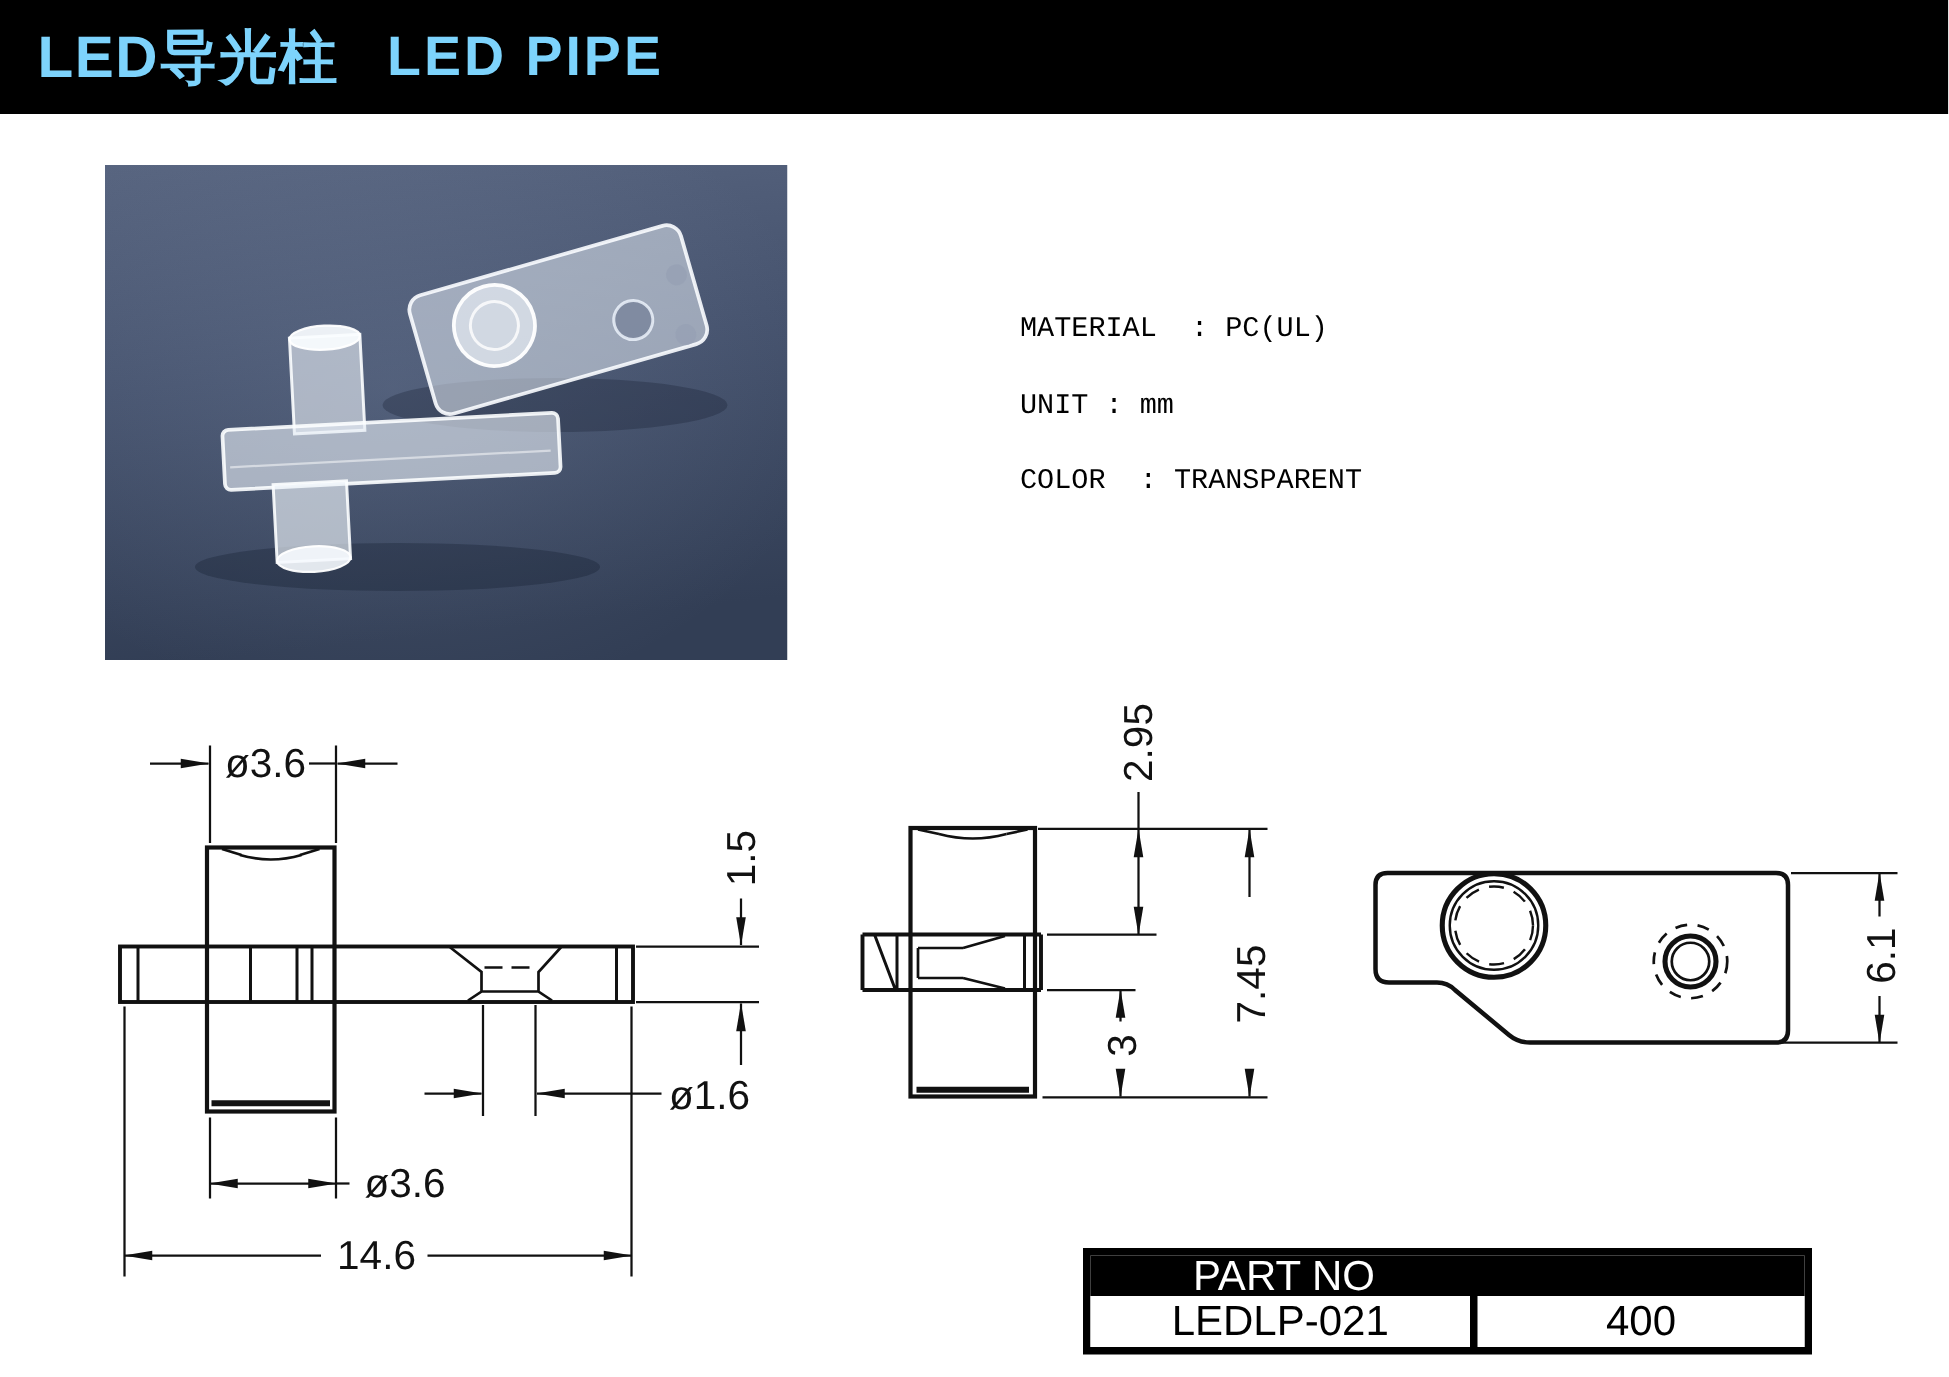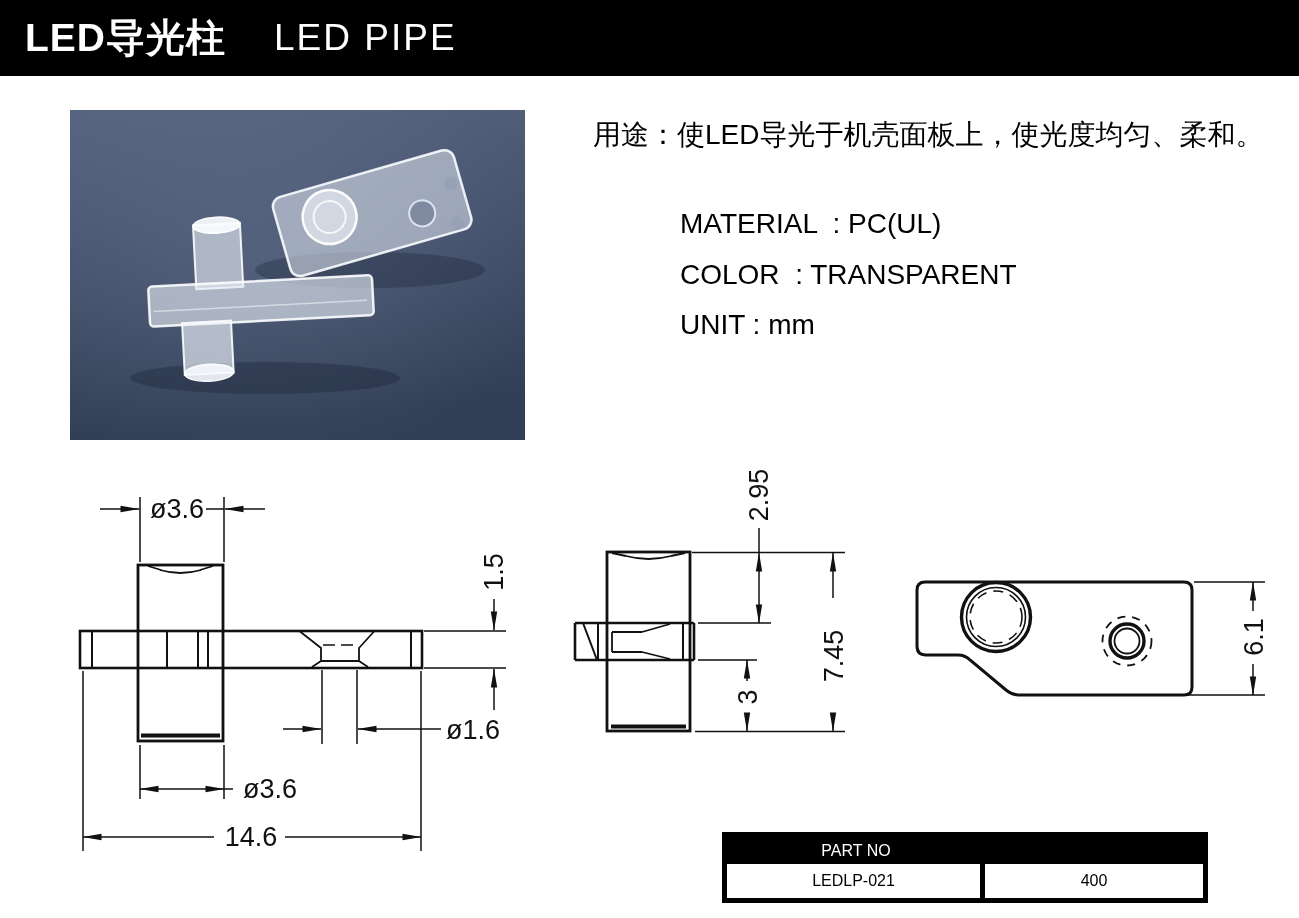--- a/index.html
+++ b/index.html
@@ -1,31 +1,31 @@
 <!DOCTYPE html>
 <html><head>
 <meta charset="utf-8">
 <style>
   html,body{margin:0;padding:0;background:#fff;}
   .page{position:relative;width:1299px;height:918px;background:#ffffff;overflow:hidden;
         font-family:"Liberation Sans","DejaVu Sans",sans-serif;color:#000;}
   .header{position:absolute;left:0;top:0;width:1299px;height:76px;background:#000;
-          display:flex;align-items:center;box-sizing:border-box;padding-left:25px;color:#ffffff;}
+          display:flex;align-items:center;box-sizing:border-box;padding-left:25px;color:#7dd3fc;}
   .title-cn{font-size:39px;font-weight:bold;letter-spacing:1px;}
-  .title-en{font-size:37px;font-weight:normal;margin-left:48px;letter-spacing:2px;}
+  .title-en{font-size:37px;font-weight:bold;margin-left:32px;letter-spacing:2px;}
   .photo{position:absolute;left:70px;top:110px;width:455px;height:330px;}
   .usage{position:absolute;left:593px;top:116px;font-size:28px;white-space:pre;}
   .specs{position:absolute;left:680px;top:208px;}
-  .spec-line{height:50.5px;font-size:28px;white-space:pre;}
+  .spec-line{height:50.5px;font-size:19px;white-space:pre;font-family:Liberation Mono, monospace;}
   .drawing-svg{position:absolute;left:60px;top:450px;}
   .spec-table{position:absolute;left:722px;top:832px;width:486px;height:71px;
               border:5px solid #000;box-sizing:border-box;}
   .t-head{display:flex;height:27px;background:#000;color:#fff;}
   .t-body{display:flex;height:34px;background:#fff;}
-  .t-cell{display:flex;align-items:center;justify-content:center;font-size:16px;box-sizing:border-box;}
+  .t-cell{display:flex;align-items:center;justify-content:center;font-size:28px;box-sizing:border-box;}
   .c1{width:258px;}
   .c2{flex:1;}
   .t-body .c1{border-right:5px solid #000;}
   svg text{font-family:"Liberation Sans","DejaVu Sans",sans-serif;}
 </style>
 </head>
 <body>
 
 <div class="page">
 
@@ -63,26 +63,25 @@
         <rect x="128" y="112" width="47" height="64" fill="rgba(236,242,249,0.6)" stroke="rgba(252,254,255,0.9)" stroke-width="2"></rect>
         <ellipse cx="151.5" cy="113" rx="23.5" ry="8" fill="rgba(250,253,255,0.92)" stroke="rgba(255,255,255,0.95)" stroke-width="1.5"></ellipse>
         <rect x="80" y="171" width="224" height="40" rx="4" fill="rgba(230,237,245,0.62)" stroke="rgba(252,254,255,0.9)" stroke-width="2.5"></rect>
         <path d="M84,196 H298" fill="none" stroke="rgba(255,255,255,0.5)" stroke-width="1.5"></path>
         <rect x="112" y="209" width="49" height="52" fill="rgba(238,244,250,0.65)" stroke="rgba(252,254,255,0.9)" stroke-width="2"></rect>
         <ellipse cx="136.5" cy="260" rx="24.5" ry="8.5" fill="rgba(246,250,254,0.9)" stroke="rgba(255,255,255,0.95)" stroke-width="1.5"></ellipse>
       </g>
     </svg>
   </div>
 
-  <div class="usage">用途：使LED导光于机壳面板上，使光度均匀、柔和。</div>
 
   <div class="specs">
     <div class="spec-line">MATERIAL  : PC(UL)</div>
+    <div class="spec-line">UNIT : mm</div>
     <div class="spec-line">COLOR  : TRANSPARENT</div>
-    <div class="spec-line">UNIT : mm</div>
   </div>
 
   <svg class="drawing-svg" width="1230" height="468" viewBox="60 450 1230 468">
     <defs>
       <marker id="arw" viewBox="0 0 20 8" refX="19" refY="4" markerWidth="20" markerHeight="8" markerUnits="userSpaceOnUse" orient="auto-start-reverse">
         <path d="M0.5,0.8 L19.5,4 L0.5,7.2 Z" fill="#111"></path>
       </marker>
     </defs>
 
     <g stroke="#111" fill="none">

